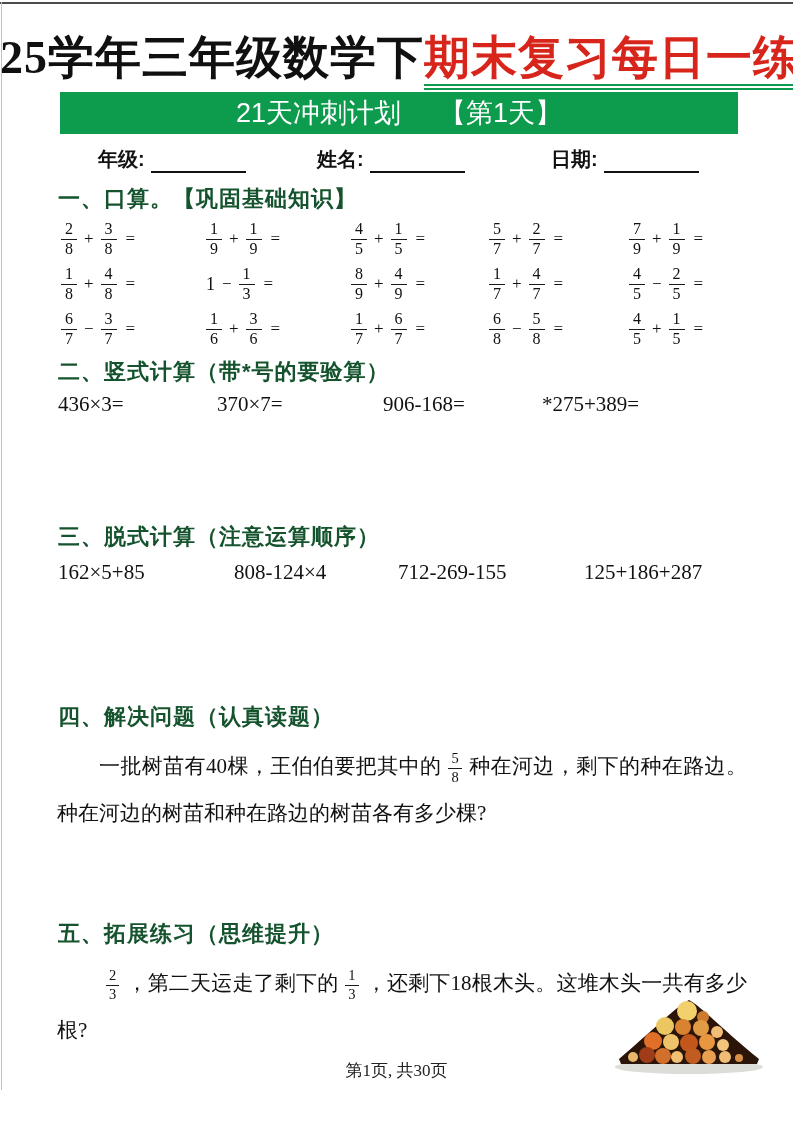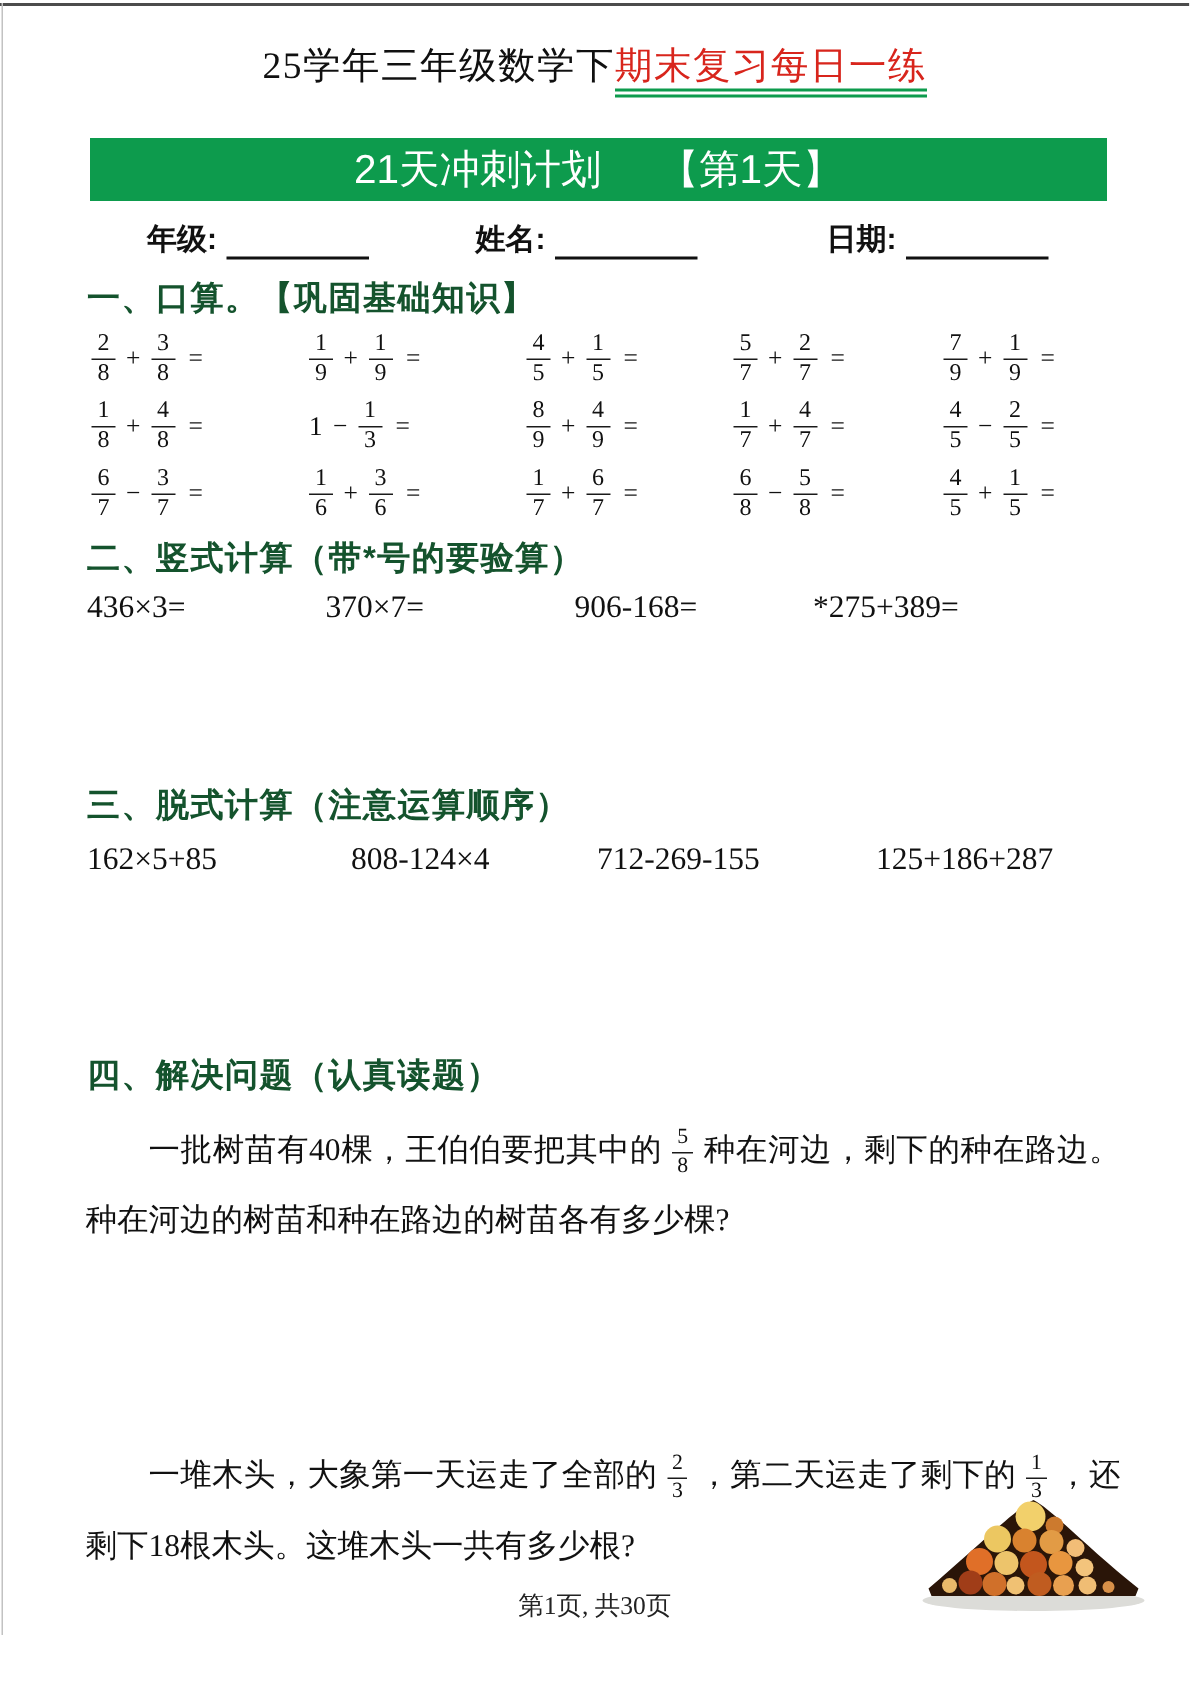--- a/index.html
+++ b/index.html
@@ -1,22 +1,22 @@
 <!DOCTYPE html>
 <html><head>
 <meta charset="utf-8">
 <style>
   html,body{margin:0;padding:0;background:#fff;}
   .page{position:relative;width:793px;height:1122px;background:#ffffff;overflow:hidden;
         font-family:"Liberation Serif",serif;color:#111;}
   .top-rule{position:absolute;left:0;top:2px;width:100%;height:2px;background:#4c4c4c;}
   .left-rule{position:absolute;left:1px;top:2px;width:1px;height:1088px;background:#c2c2c2;}
 
-  .title{position:absolute;left:0;right:0;top:27px;text-align:center;white-space:nowrap;
-         font-weight:normal;font-size:25px;letter-spacing:1px;}
+  .title{position:absolute;left:0;right:0;top:27px;text-align:right;white-space:nowrap;
+         font-weight:bold;font-size:46px;letter-spacing:1px;}
   .t-black{color:#101010;}
   .t-red{color:#d8251c;border-bottom:6px double #0d9b4d;padding-bottom:1px;}
 
   .banner{position:absolute;left:60px;top:92px;width:678px;height:42px;background:#0d9b4d;
           color:#fff;font-family:"Liberation Sans",sans-serif;font-weight:normal;font-size:27px;
           display:flex;align-items:center;justify-content:center;gap:38px;}
 
   .info-row{position:absolute;left:0;top:146px;width:100%;height:30px;
             font-family:"Liberation Sans",sans-serif;font-weight:bold;font-size:20px;}
   .info-group{position:absolute;top:0;display:flex;align-items:flex-end;}
@@ -287,22 +287,23 @@
   </div>
 
   <div class="sec-h h4">四、解决问题（认真读题）</div>
   <div class="para p4">
     <span>一批树苗有40棵，王伯伯要把其中的</span><span class="ifr">
         <span class="fn">5</span>
         <span class="fd">8</span>
       </span><span>种在河边，剩下的种在路边。种在河边的树苗和种在路边的树苗各有多少棵?</span>
   </div>
 
+  <div class="sec-h h5">五、拓展练习（思维提升）</div>
   <div class="para p5">
-    <span>一堆木头，大象第一天运走了全部的</span><span class="ifr">
+    <span class="ifr">
         <span class="fn">2</span>
         <span class="fd">3</span>
       </span><span>，第二天运走了剩下的</span><span class="ifr">
         <span class="fn">1</span>
         <span class="fd">3</span>
       </span><span>，还剩下18根木头。这堆木头一共有多少根?</span>
   </div>
 
   <svg class="logs" viewBox="0 0 170 80">
     <ellipse cx="84" cy="71" rx="74" ry="7" fill="#dcdcd8"></ellipse>

